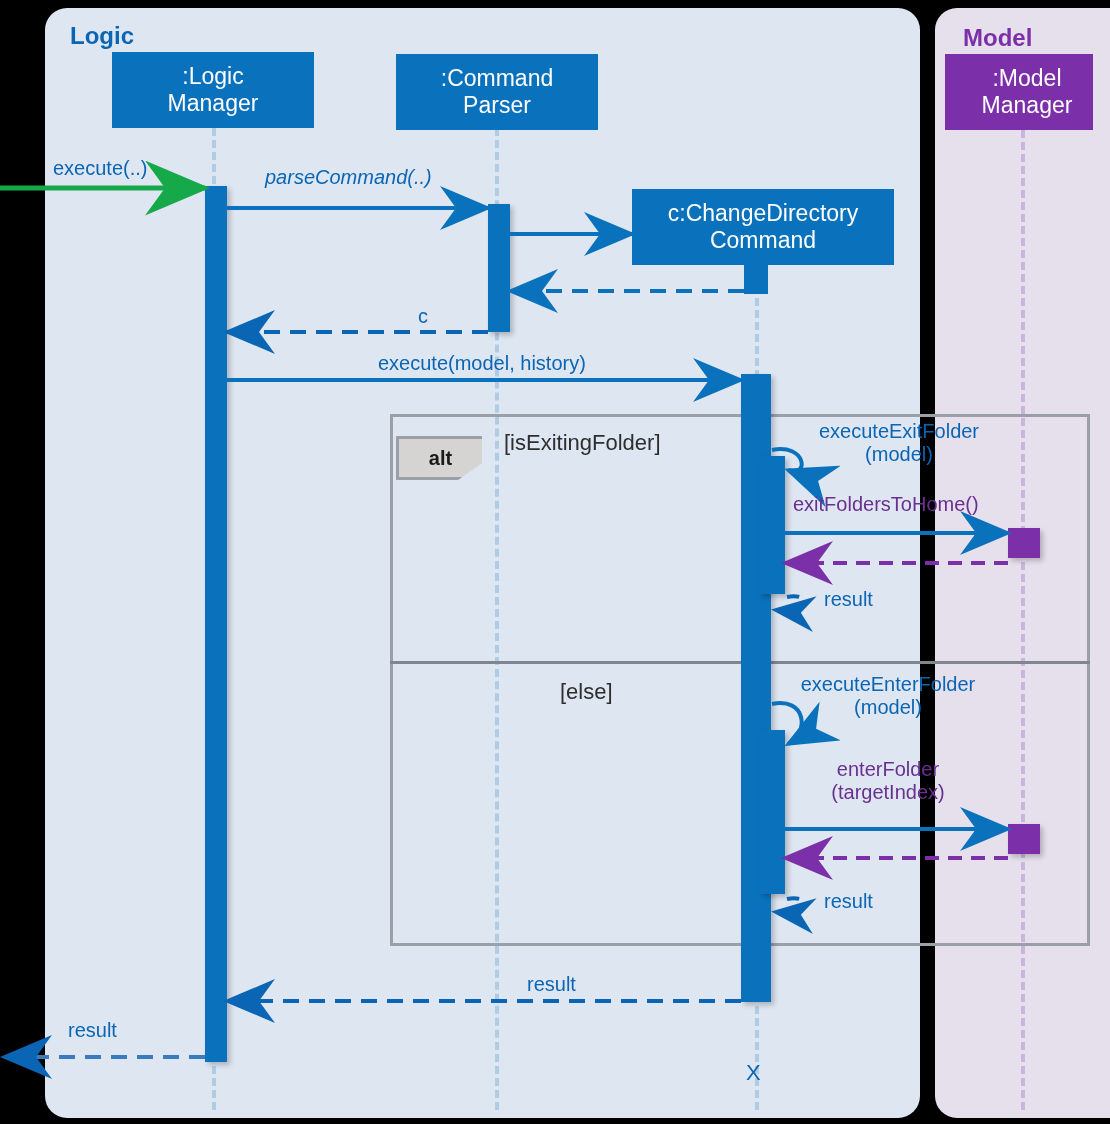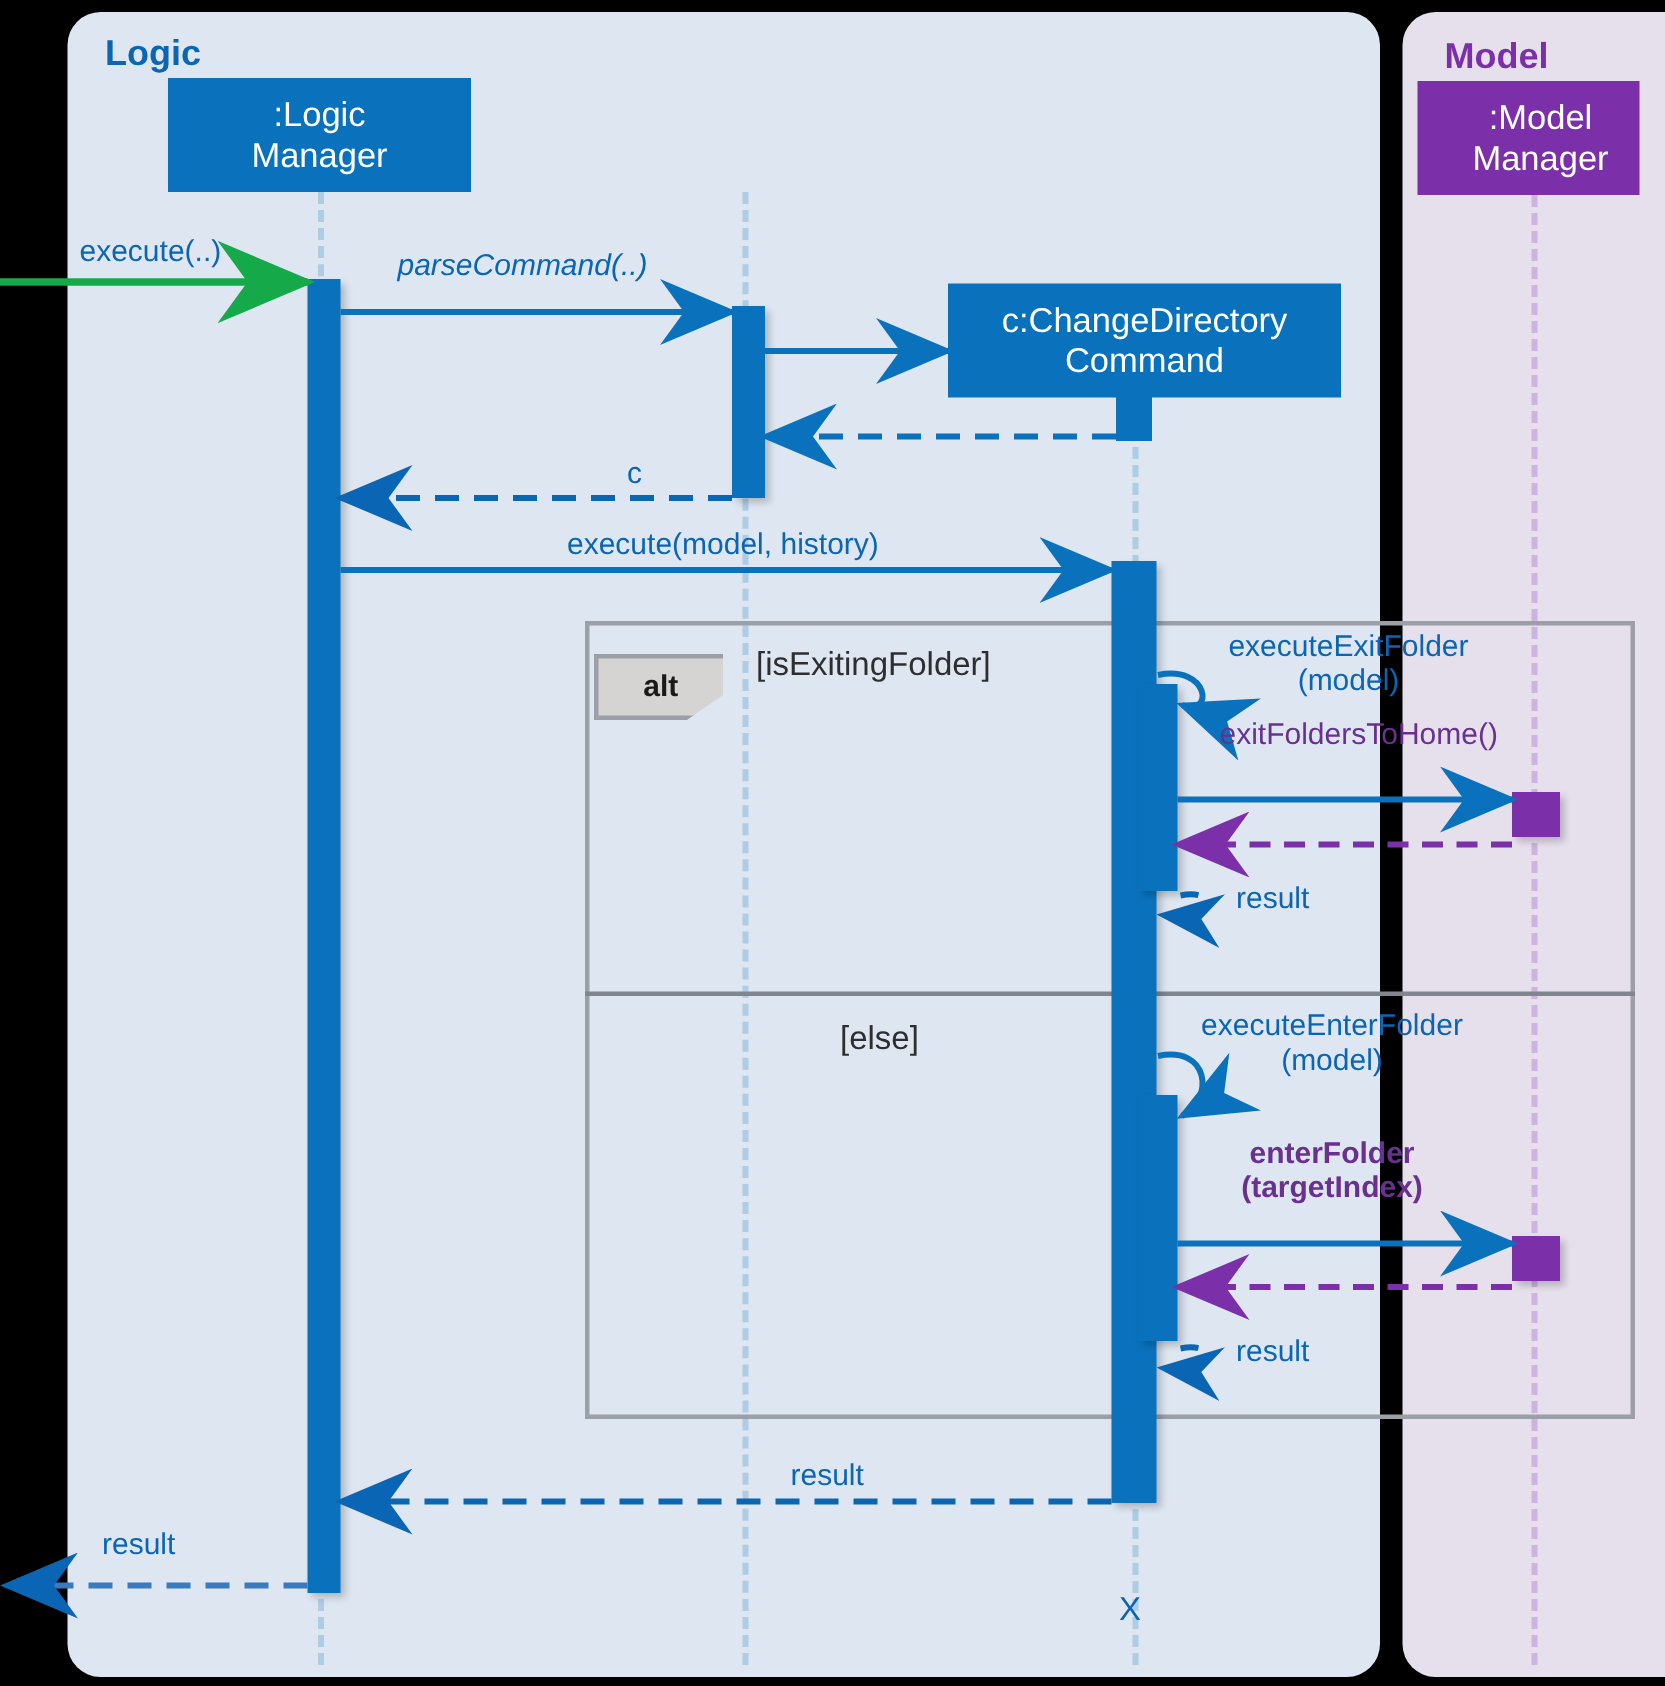--- a/index.html
+++ b/index.html
@@ -152,20 +152,26 @@
   <div class="lifeline" style="left:755px; top:262px; height:848px;"></div>
   <div class="lifeline purple" style="left:1021px; top:130px; height:980px;"></div>
 
   <div class="pbox" style="left:112px; top:52px; width:202px; height:76px;">
     <div>
       <span>:Logic</span><br>
       <span>Manager</span>
     </div>
   </div>
 
+  <div class="pbox" style="left:396px; top:54px; width:202px; height:76px;">
+    <div>
+      <span>:Command</span><br>
+      <span>Parser</span>
+    </div>
+  </div>
 
   <div class="pbox" style="left:632px; top:189px; width:262px; height:76px;">
     <div>
       <span>c:ChangeDirectory</span><br>
       <span>Command</span>
     </div>
   </div>
 
   <div class="pbox purple" style="left:945px; top:54px; width:148px; height:76px;padding-left:16px;">
     <div>
@@ -285,30 +291,30 @@
 
   <div class="msg" style="left:418px; top:305px;">c</div>
 
   <div class="msg" style="left:378px; top:352px;">execute(model, history)</div>
 
   <div class="msg center" style="left:806px; top:420px; width:186px;">
     <span>executeExitFolder</span><br>
     <span>(model)</span>
   </div>
 
-  <div class="msg purple" style="left:793px; top:479px;margin-left:20px;">exitFoldersToHome()</div>
+  <div class="msg purple" style="left:793px; top:493px;">exitFoldersToHome()</div>
 
   <div class="msg" style="left:824px; top:588px;">result</div>
 
   <div class="msg center" style="left:788px; top:673px; width:200px;">
     <span>executeEnterFolder</span><br>
     <span>(model)</span>
   </div>
 
-  <div class="msg purple center" style="left:818px; top:758px; width:140px;font-weight:bold;">
+  <div class="msg purple center" style="left:818px; top:758px; width:140px;">
     <span>enterFolder</span><br>
     <span>(targetIndex)</span>
   </div>
 
   <div class="msg" style="left:824px; top:890px;">result</div>
 
   <div class="msg" style="left:527px; top:973px;">result</div>
 
   <div class="msg" style="left:68px; top:1019px;">result</div>
 

